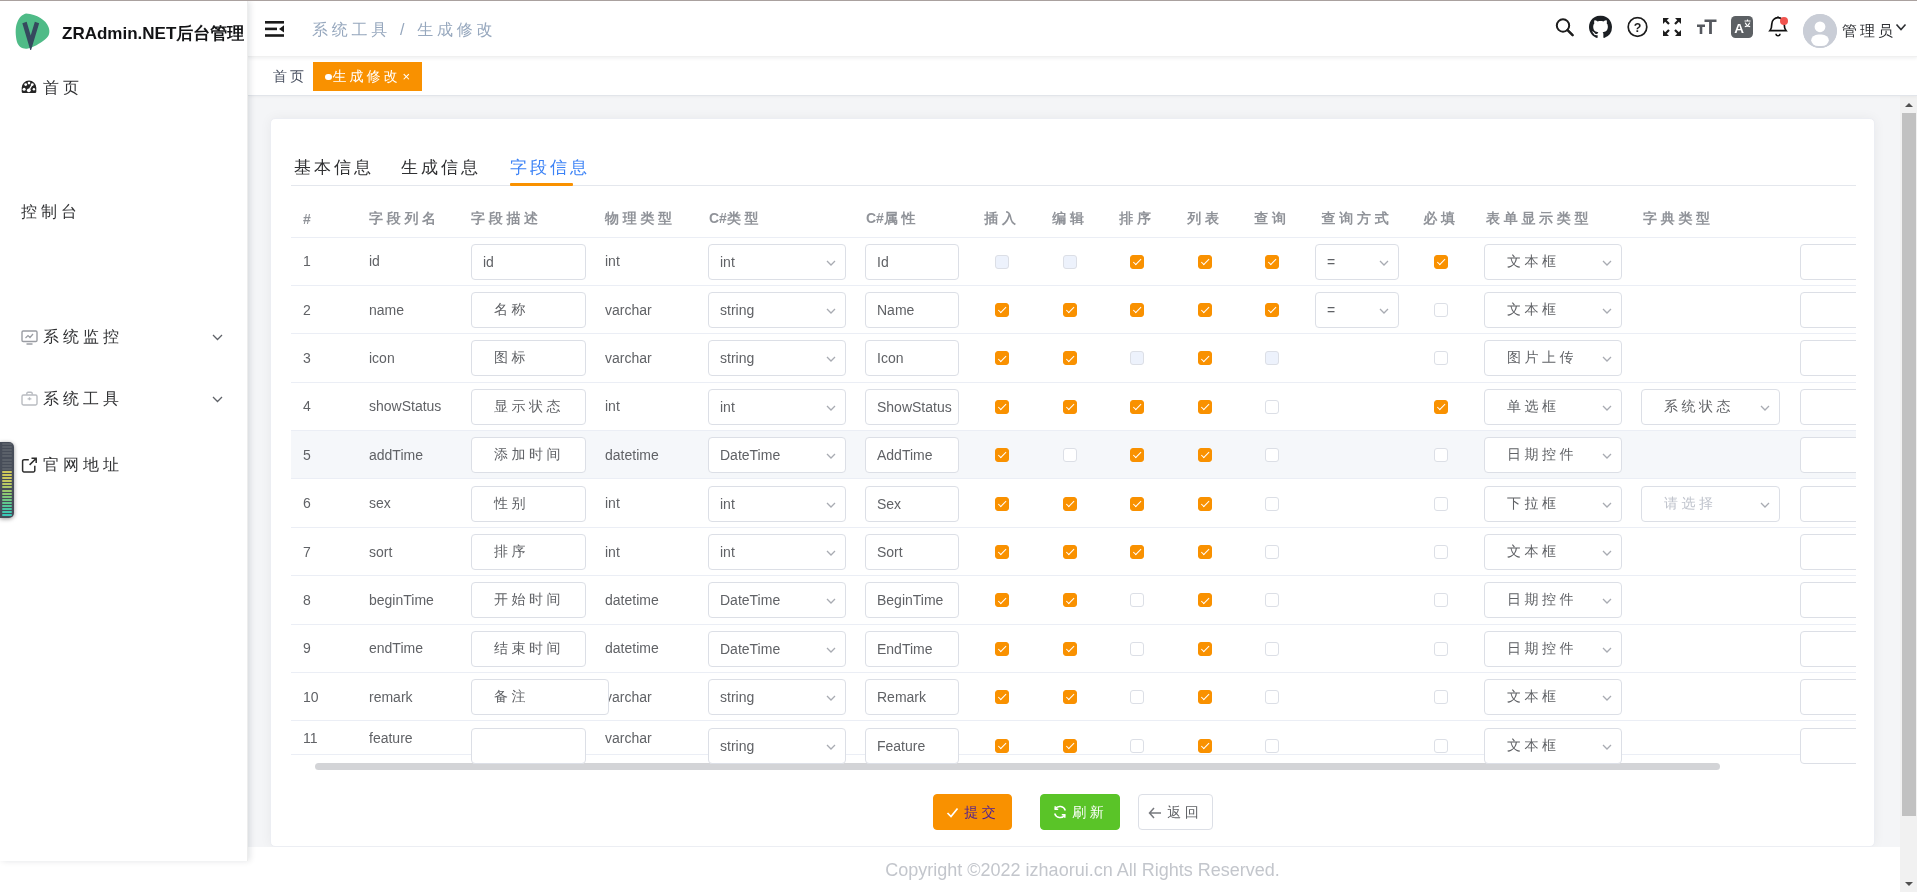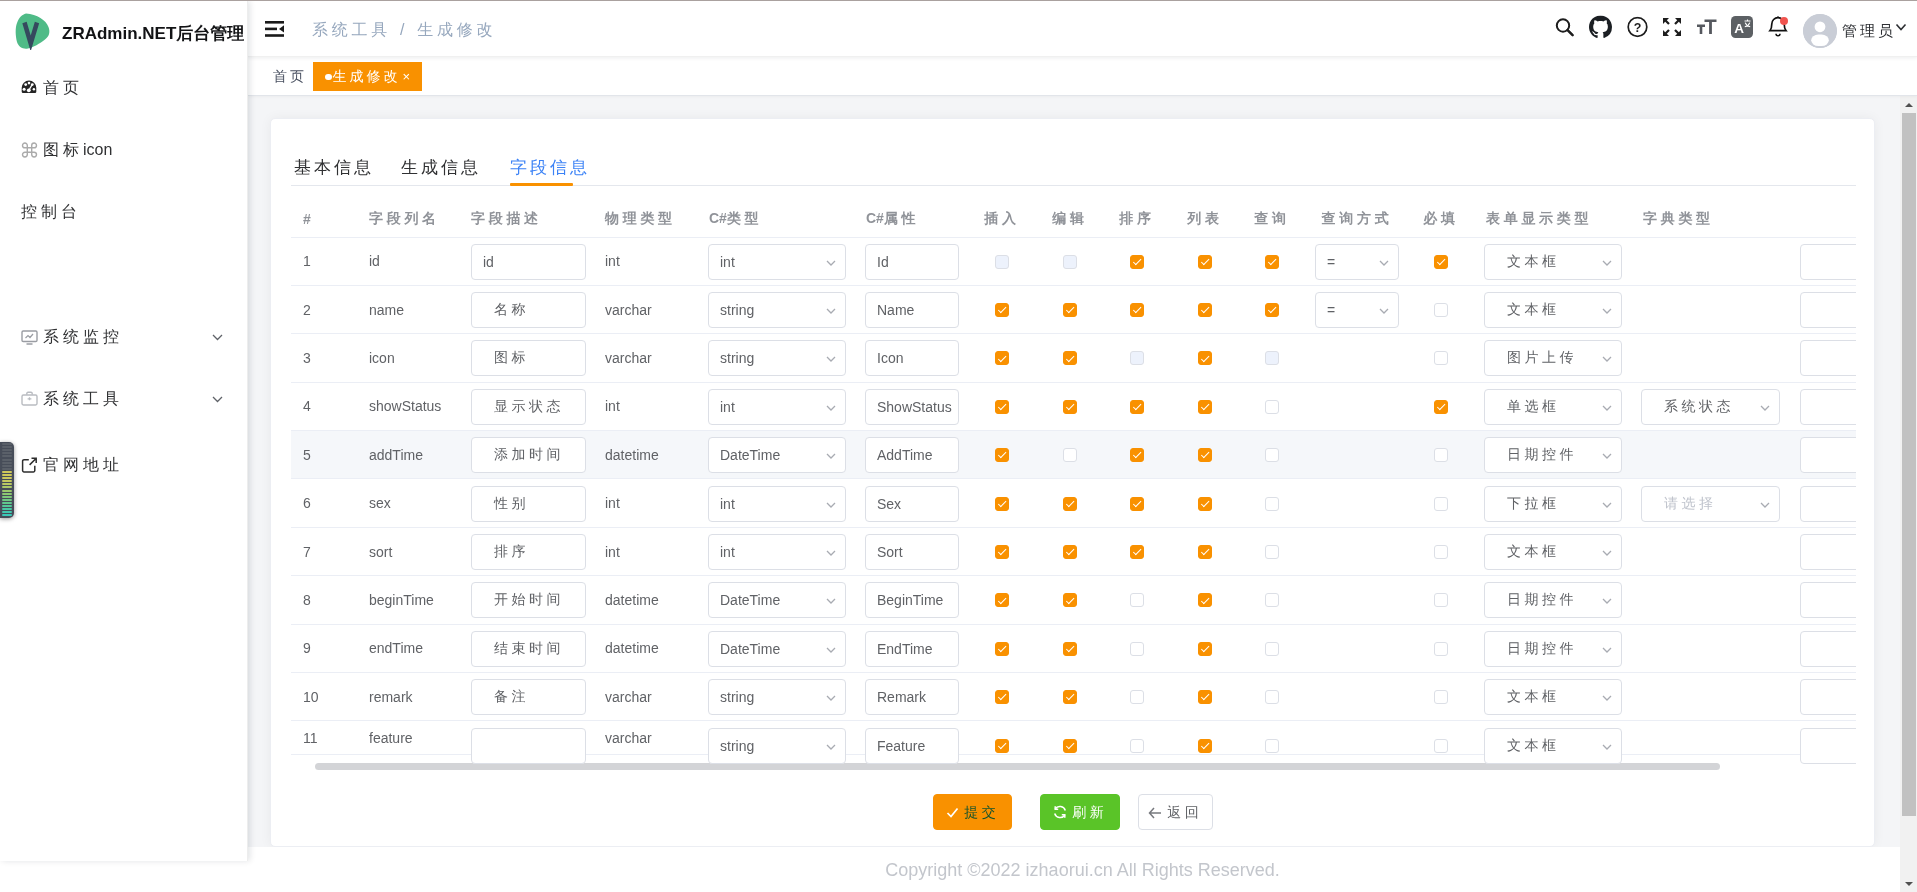--- a/index.html
+++ b/index.html
@@ -59,21 +59,21 @@
 .cb{position:absolute;width:14px;height:14px;border:1px solid #dcdfe6;border-radius:3px;background:#fff}
 .cb.dis{background:#edf2fc}
 .cb.on{background:#f99100;border-color:#f99100}
 .cb.on i{position:absolute;left:3.8px;top:1.2px;width:4.4px;height:8.4px;border:solid #fff;border-width:0 1.9px 1.9px 0;transform:rotate(45deg)}
 
 .hsb{position:absolute;left:24px;top:577px;width:1405px;height:6.5px;background:#d3d4d7;border-radius:3.5px}
 
 .btns{position:absolute;left:0;top:675px;width:1605px;text-align:center}
 .btn{display:inline-block;height:36px;line-height:34px;border-radius:4px;font-size:14px;padding:0 12px;margin:0 6.5px;vertical-align:top}
 .btn .bi{display:inline-block;vertical-align:-2px;margin-right:5px}
-.btn.orange{background:#f99100;color:#14532d;border:1px solid #f99100;margin-left:5.5px;margin-right:17px}
+.btn.orange{background:#f99100;color:#4c1d95;border:1px solid #f99100;margin-left:5.5px;margin-right:17px}
 .btn.green{background:#5ac428;color:#fff;border:1px solid #5ac428}
 .btn.plain{background:#fff;color:#606266;border:1px solid #dcdfe6;padding:0 9.5px}
 
 .footer{position:absolute;left:248px;top:847px;width:1652px;height:45px;background:#fff}
 .footer .c{position:absolute;left:0;width:1669px;top:50%;transform:translateY(-50%);text-align:center;font-size:18px;color:#c3c6cc}
 
 .vsb{position:absolute;left:1900px;top:96px;width:17px;height:796px;background:#f1f1f1}
 .vsb .th{position:absolute;left:1.5px;top:17px;width:14px;height:703px;background:#c1c1c1}
 .vsb .au,.vsb .ad{position:absolute;left:0;width:17px;height:17px;background:#f1f1f1}
 .vsb .au{top:0}.vsb .ad{bottom:0}
@@ -150,26 +150,20 @@
           <path d="M8 1 A7.3 7.3 0 0 1 15.3 8.3 L15.3 12.3 Q15.3 13.6 14 13.6 L2 13.6 Q0.7 13.6 0.7 12.3 L0.7 8.3 A7.3 7.3 0 0 1 8 1 Z" fill="#252525"></path>
           <circle cx="3.1" cy="9.8" r="1.5" fill="#fff"></circle>
           <circle cx="4.7" cy="5.1" r="1.4" fill="#fff"></circle>
           <circle cx="8" cy="3.6" r="1.3" fill="#fff"></circle>
           <circle cx="11.3" cy="5.1" r="1.4" fill="#fff"></circle>
           <circle cx="12.9" cy="9.8" r="1.2" fill="#fff"></circle>
           <circle cx="7.8" cy="10.8" r="1.9" fill="#fff"></circle>
           <path d="M8 10.5 L10.8 5.6" stroke="#fff" stroke-width="1.3"></path>
         </svg></span>
       <span class="tx" style="left:43px">首页</span>
-    </div>
-    <div class="mi" style="top:120.9px">
-      <span class="ic"><svg viewBox="0 0 17 17" width="17" height="17">
-          <path d="M6.3 6.3 L6.3 3.9 A2.4 2.4 0 1 0 3.9 6.3 L6.3 6.3 M6.3 10.7 L3.9 10.7 A2.4 2.4 0 1 0 6.3 13.1 L6.3 10.7 M10.7 10.7 L10.7 13.1 A2.4 2.4 0 1 0 13.1 10.7 L10.7 10.7 M10.7 6.3 L13.1 6.3 A2.4 2.4 0 1 0 10.7 3.9 L10.7 6.3 M6.3 6.3 L10.7 6.3 L10.7 10.7 L6.3 10.7 Z" fill="none" stroke="#ababab" stroke-width="1.4"></path>
-        </svg></span>
-      <span class="tx" style="left:43px">图标<span class="nols">icon</span></span>
     </div>
     <div class="mi" style="top:183.2px">
       <span class="tx" style="left:21px">控制台</span>
     </div>
     <div class="mi" style="top:307.8px">
       <span class="ic"><svg viewBox="0 0 17 17" width="17" height="17">
           <rect x="1" y="2.5" width="15" height="10.5" rx="1.2" fill="none" stroke="#9a9da3" stroke-width="1.4"></rect>
           <path d="M4.5 9.5 l2.5-2.5 2 2 3-3.5" fill="none" stroke="#9a9da3" stroke-width="1.2"></path>
           <path d="M5.5 15.5 l6 0" stroke="#9a9da3" stroke-width="1.4"></path>
         </svg></span>
@@ -670,21 +664,21 @@
               <path d="M2 4l4 4 4-4" fill="none" stroke="#a8abb2" stroke-width="1.3"></path>
             </svg>
           </div>
           <div class="inp" style="left:1509px;top:6.199999999999999px;width:110px">
             <span></span>
           </div>
         </div>
 <div class="trow" style="top:487.1px;height:48.4px">
           <span class="ct" style="left:12px">10</span>
           <span class="ct" style="left:78px">remark</span>
-          <div class="inp" style="left:180px;top:6.199999999999999px;width:115px">
+          <div class="inp" style="left:180px;top:6.199999999999999px;width:138px">
             <span>
               <span class="zh">备注</span>
             </span>
           </div>
           <span class="ct" style="left:314px">varchar</span>
           <div class="sel" style="left:417px;top:6.199999999999999px;width:138px">
             <span>string</span>
             <svg class="chev" viewBox="0 0 12 12" width="12" height="12">
               <path d="M2 4l4 4 4-4" fill="none" stroke="#a8abb2" stroke-width="1.3"></path>
             </svg>

